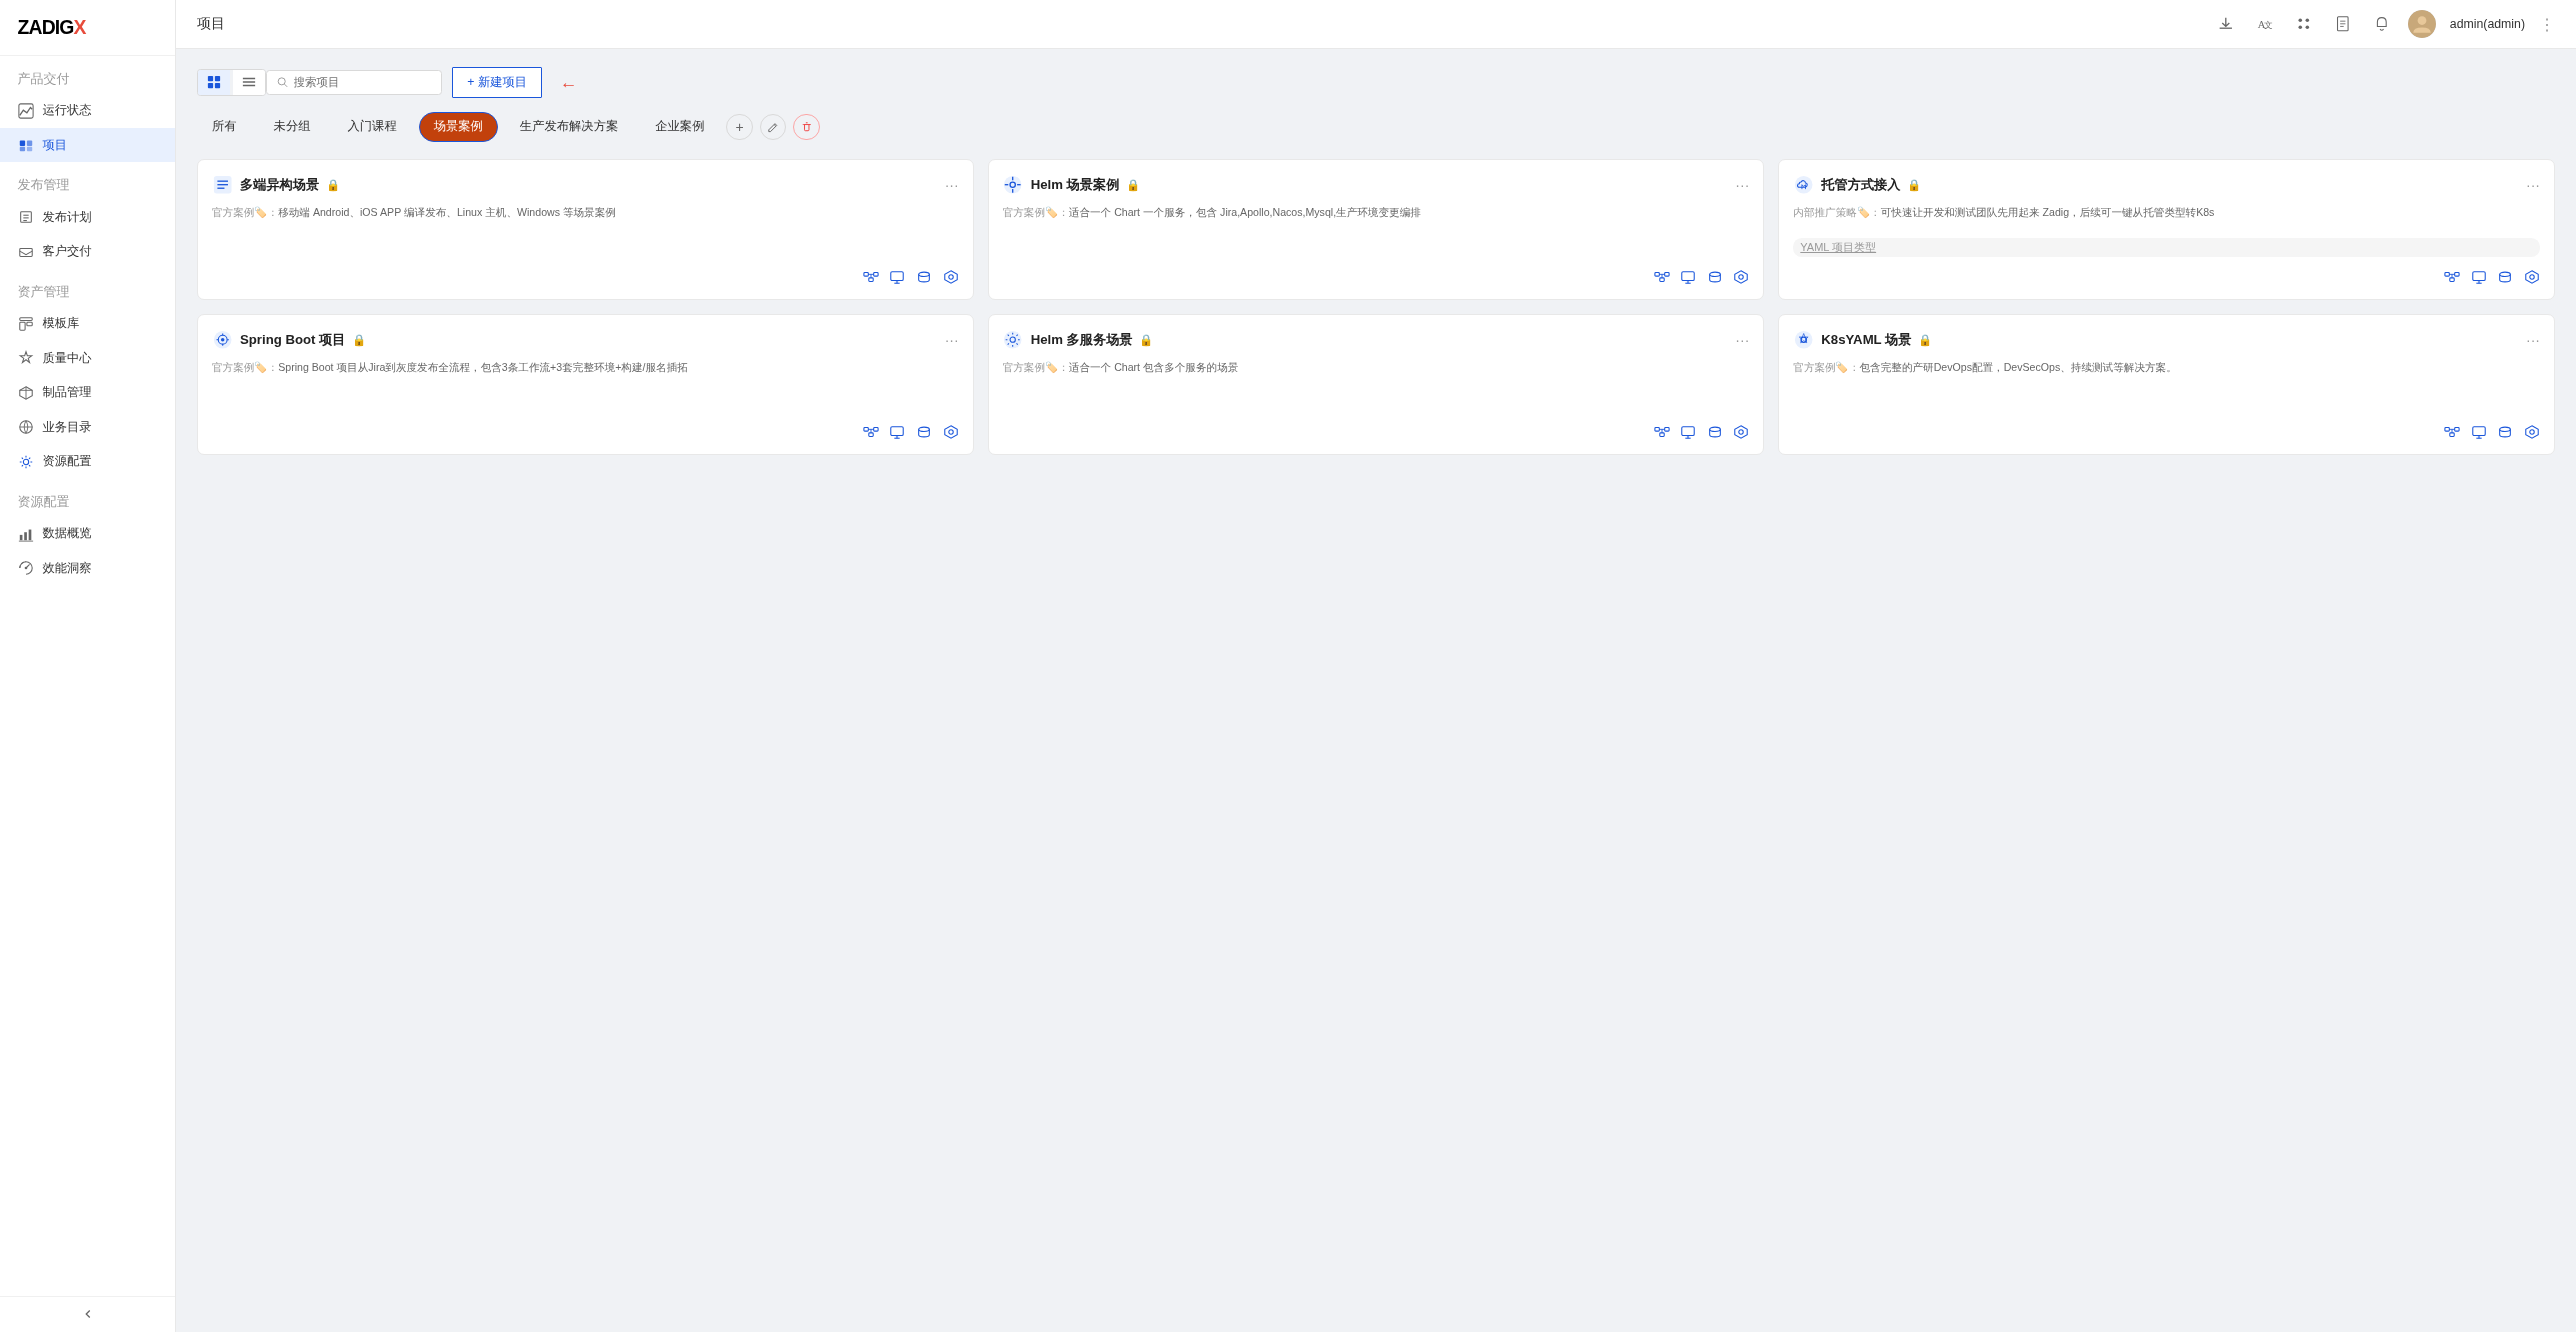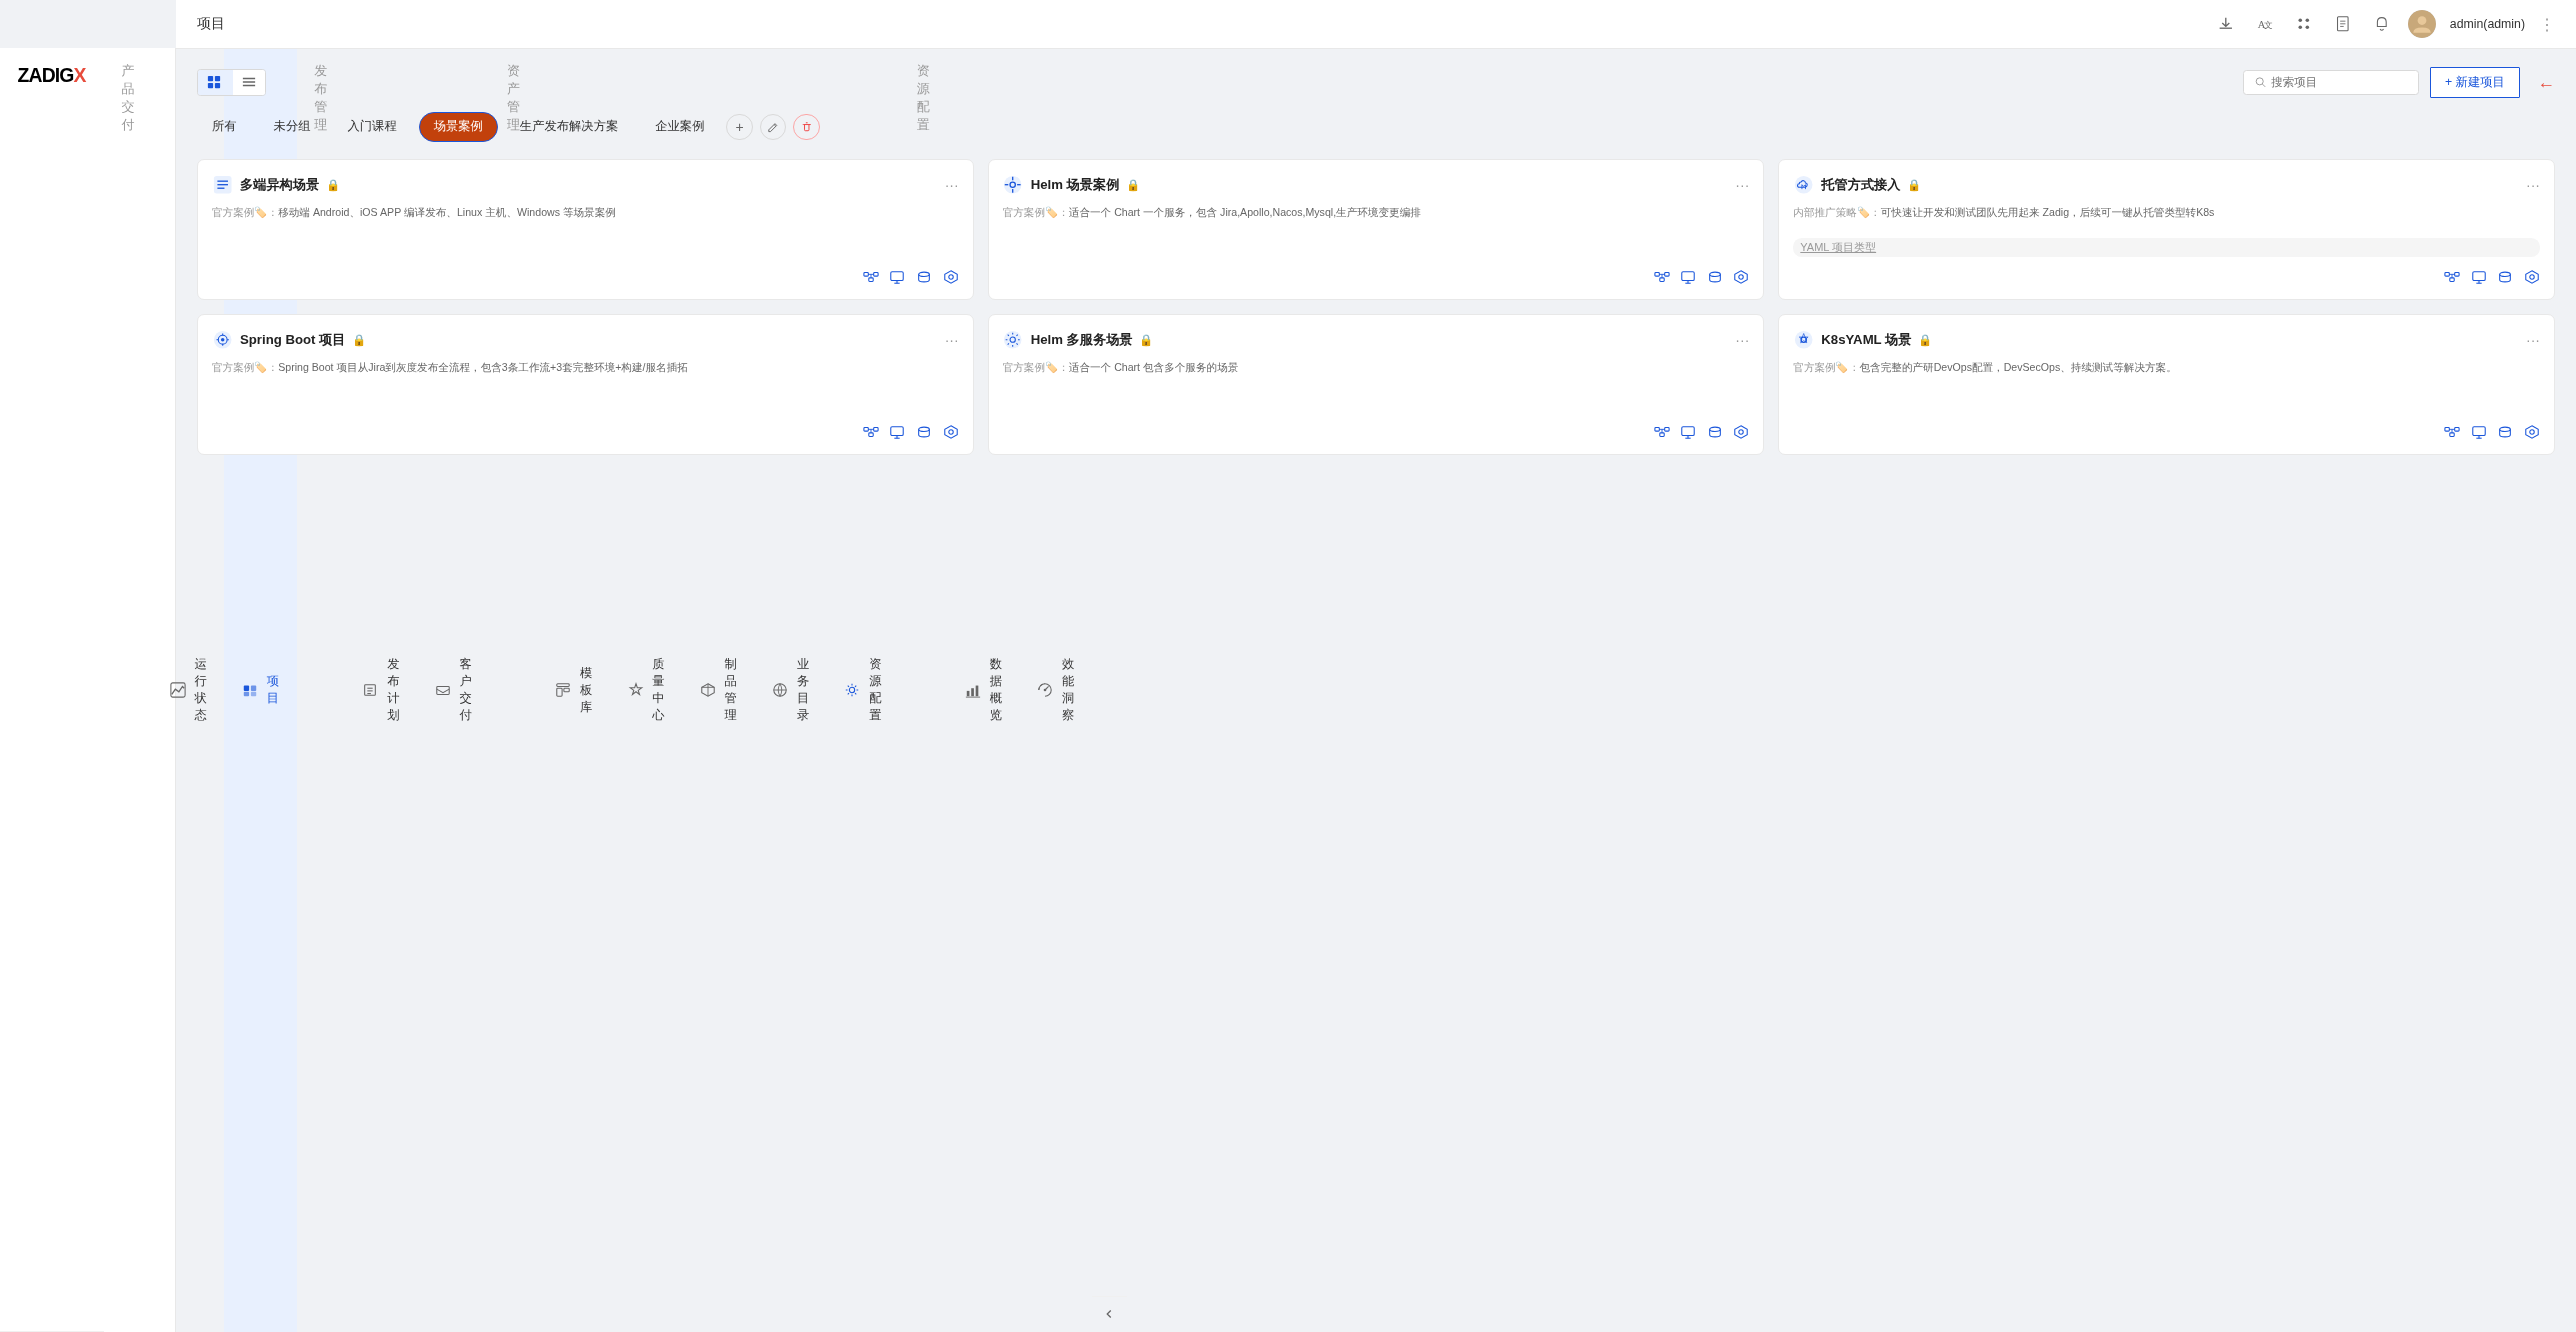--- a/index.html
+++ b/index.html
@@ -1,19 +1,19 @@
 <!DOCTYPE html>
 <html style="font-size:14px"><head>
   <meta charset="utf-8">
   <style>
     * { box-sizing: border-box; margin: 0; padding: 0; }
     body { font-family: -apple-system, BlinkMacSystemFont, 'PingFang SC', 'Microsoft YaHei', sans-serif; background: #f0f2f5; display: flex; height: 100vh; overflow: hidden; font-size: 12.3px; }
 
     
-    .sidebar { width: 176px; background: #fff; border-right: 0.9px solid #e8e8e8; display: flex; flex-direction: row; flex-shrink: 0; margin-top: 48px; }
+    .sidebar { width: 176px; background: #fff; border-right: 0.9px solid #e8e8e8; display: flex; flex-direction: column; flex-shrink: 0; }
     .logo { padding: 16px 17.6px; border-bottom: 0.9px solid #f0f0f0; }
     .logo-text { font-size: 19.4px; font-weight: 700; color: #1a1a1a; display: flex; align-items: center; }
     .logo-text .zadig { color: #000; font-weight: 800; letter-spacing: -0.9px; }
     .logo-text .x-part { color: #e74c3c; font-weight: 900; }
 
     .sidebar-section-label { padding: 14px 17.6px 5.3px; font-size: 13px; color: #999; font-weight: 500; }
 
     .sidebar-item { display: flex; align-items: center; gap: 8.8px; padding: 8.8px 17.6px; cursor: pointer; color: #333; font-size: 12.3px; border-radius: 0; transition: background 0.2s; }
     .sidebar-item.active { background: #e8f0fe; color: #1a56db; font-weight: 500; }
     .sidebar-item .icon { width: 16px; height: 16px; flex-shrink: 0; display: flex; align-items: center; justify-content: center; }
@@ -29,21 +29,21 @@
     .header-actions { display: flex; align-items: center; gap: 14px; }
     .header-icon { width: 25px; height: 25px; display: flex; align-items: center; justify-content: center; cursor: pointer; color: #666; font-size: 14px; }
     .header-avatar { width: 28px; height: 28px; border-radius: 50%; background: #ccc; display: flex; align-items: center; justify-content: center; overflow: hidden; }
     .header-username { color: #333; font-size: 12.3px; }
     .header-more { color: #999; cursor: pointer; font-size: 16px; }
 
     
     .content { flex: 1; overflow-y: auto; padding: 17.6px 21px; }
 
     
-    .toolbar { display: flex; align-items: center; justify-content: space-between; margin-bottom: 14px; }
+    .toolbar { display: flex; align-items: center; justify-content: flex-start; margin-bottom: 14px; }
     .view-toggle { display: flex; align-items: center; gap: 3.5px; border: 0.9px solid #d9d9d9; border-radius: 3.5px; overflow: hidden; }
     .view-btn { padding: 5.3px 8.8px; cursor: pointer; background: #fff; border: none; color: #666; display: flex; align-items: center; }
     .view-btn.active { background: #e8f0fe; color: #1a56db; }
     .toolbar-right { display: flex; align-items: center; gap: 10.6px; }
     .search-box { display: flex; align-items: center; border: 0.9px solid #d9d9d9; border-radius: 3.5px; padding: 5.3px 10.6px; gap: 5.3px; background: #fff; width: 176px; }
     .search-box input { border: none; outline: none; font-size: 11.5px; color: #333; width: 100%; background: transparent; }
     .new-project-btn { display: flex; align-items: center; gap: 5.3px; padding: 6.2px 14px; background: #fff; border: 0.9px solid #1a56db; color: #1a56db; border-radius: 1px; cursor: pointer; font-size: 12.3px; font-weight: 500; }
     .arrow-indicator { color: #e74c3c; font-size: 17.6px; font-weight: 700; margin-left: 7px; }
 
     

